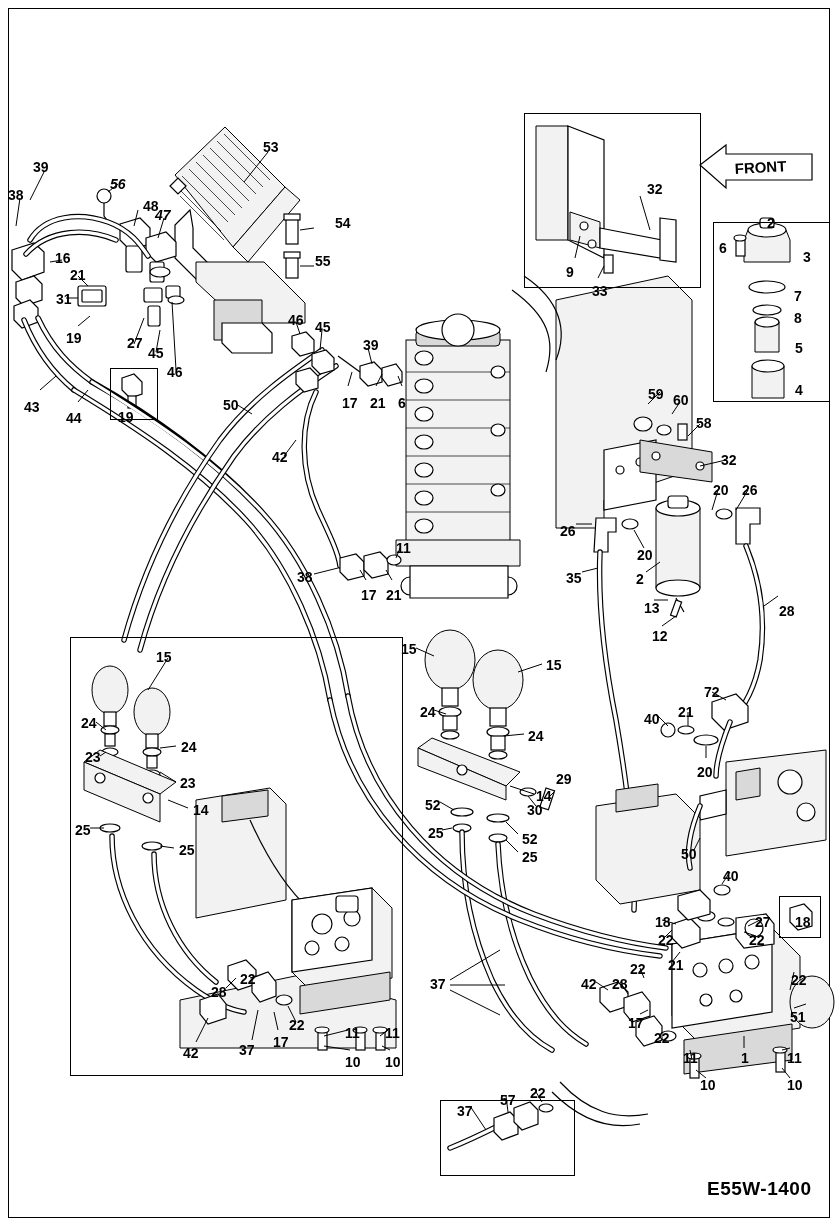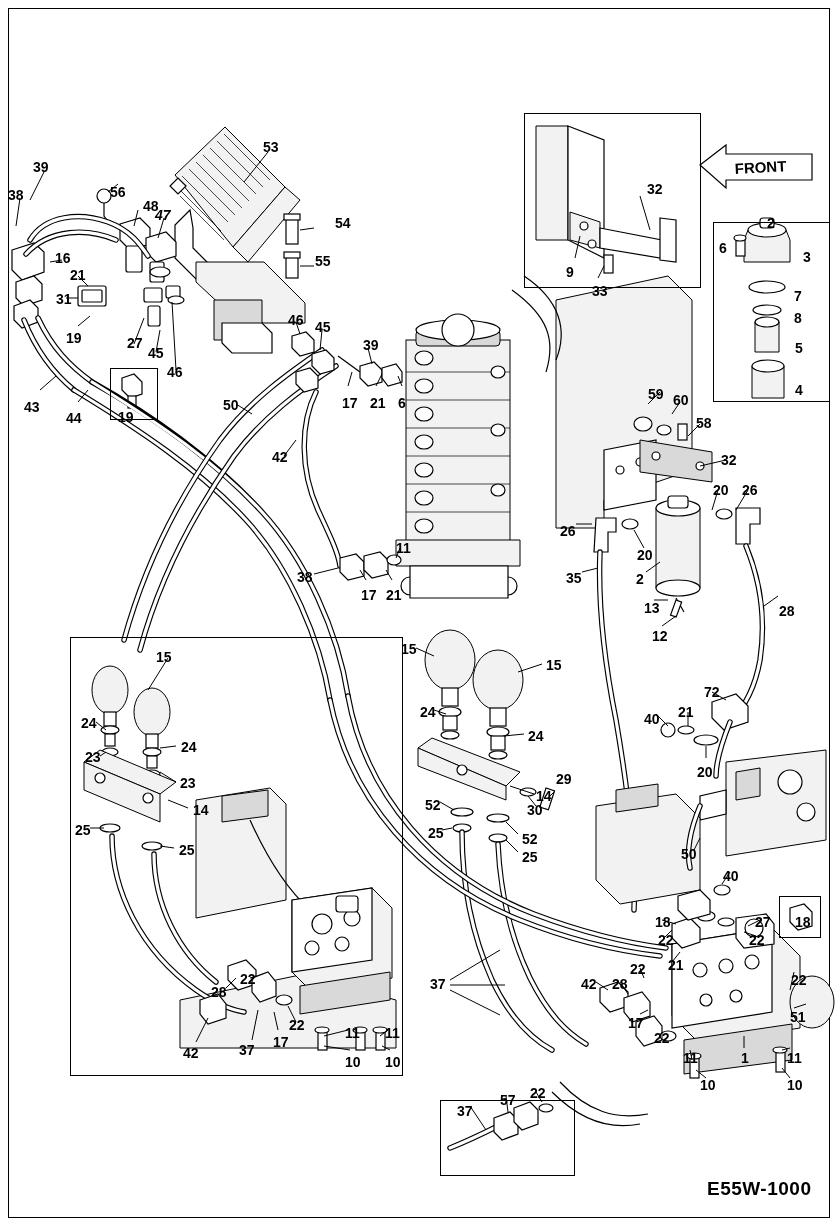--- a/index.html
+++ b/index.html
@@ -575,21 +575,21 @@
   <div class="inset" style="left:524px;top:113px;width:177px;height:175px;"></div>
   <div class="inset" style="left:713px;top:222px;width:117px;height:180px;"></div>
   <div class="inset" style="left:110px;top:368px;width:48px;height:52px;"></div>
   <div class="inset" style="left:70px;top:637px;width:333px;height:439px;"></div>
   <div class="inset" style="left:440px;top:1100px;width:135px;height:76px;"></div>
   <div class="inset" style="left:779px;top:896px;width:42px;height:42px;"></div>
 
   <div id="callout-layer">
       <div class="callout" style="left: 33px; top: 160px;">39</div>
       <div class="callout" style="left: 8px; top: 188px;">38</div>
-      <div class="callout" style="left: 110px; top: 185px;">56</div>
+      <div class="callout" style="left: 110px; top: 177px; font-style: italic;">56</div>
       <div class="callout" style="left: 143px; top: 199px;">48</div>
       <div class="callout" style="left: 155px; top: 208px; font-style: italic;">47</div>
       <div class="callout" style="left: 263px; top: 140px;">53</div>
       <div class="callout" style="left: 298px; top: 216px; margin-left: 37px;">54</div>
       <div class="callout" style="left: 315px; top: 254px;">55</div>
       <div class="callout" style="left: 55px; top: 251px;">16</div>
       <div class="callout" style="left: 70px; top: 268px;">21</div>
       <div class="callout" style="left: 56px; top: 292px;">31</div>
       <div class="callout" style="left: 66px; top: 331px;">19</div>
       <div class="callout" style="left: 127px; top: 336px;">27</div>
@@ -685,14 +685,14 @@
       <div class="callout" style="left: 787px; top: 1051px;">11</div>
       <div class="callout" style="left: 700px; top: 1078px;">10</div>
       <div class="callout" style="left: 787px; top: 1078px;">10</div>
       <div class="callout" style="left: 681px; top: 847px;">50</div>
       <div class="callout" style="left: 723px; top: 869px;">40</div>
       <div class="callout" style="left: 457px; top: 1104px;">37</div>
       <div class="callout" style="left: 500px; top: 1093px;">57</div>
       <div class="callout" style="left: 530px; top: 1086px;">22</div>
     </div>
 
-  <div class="partcode" style="left:707px;top:1178px;">E55W-1000</div>
+  <div class="partcode" style="left:707px;top:1178px;">E55W-1400</div>
 </div>
 
 </body></html>

